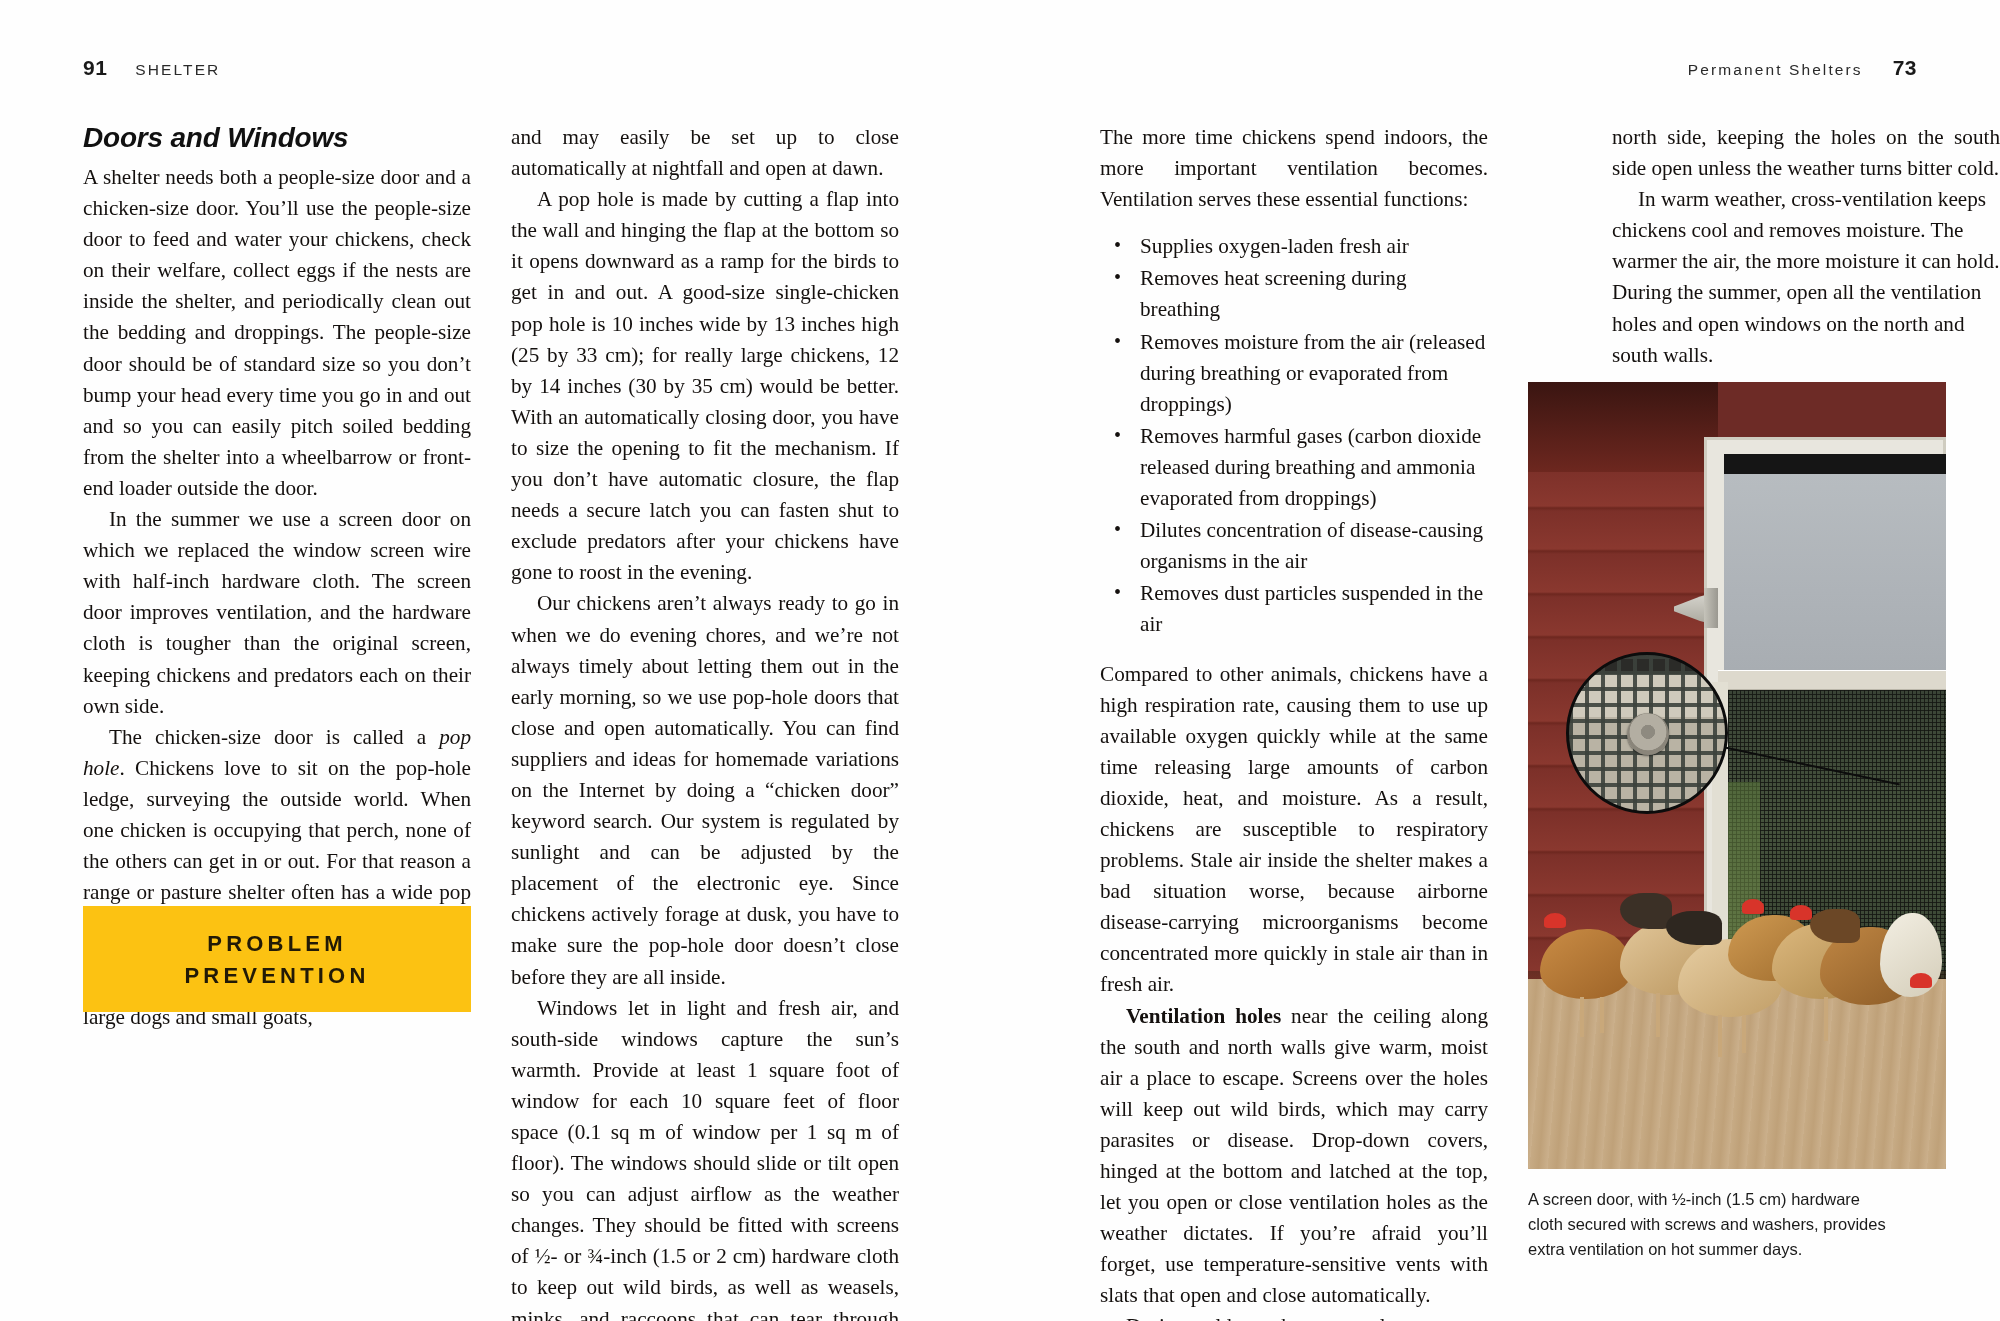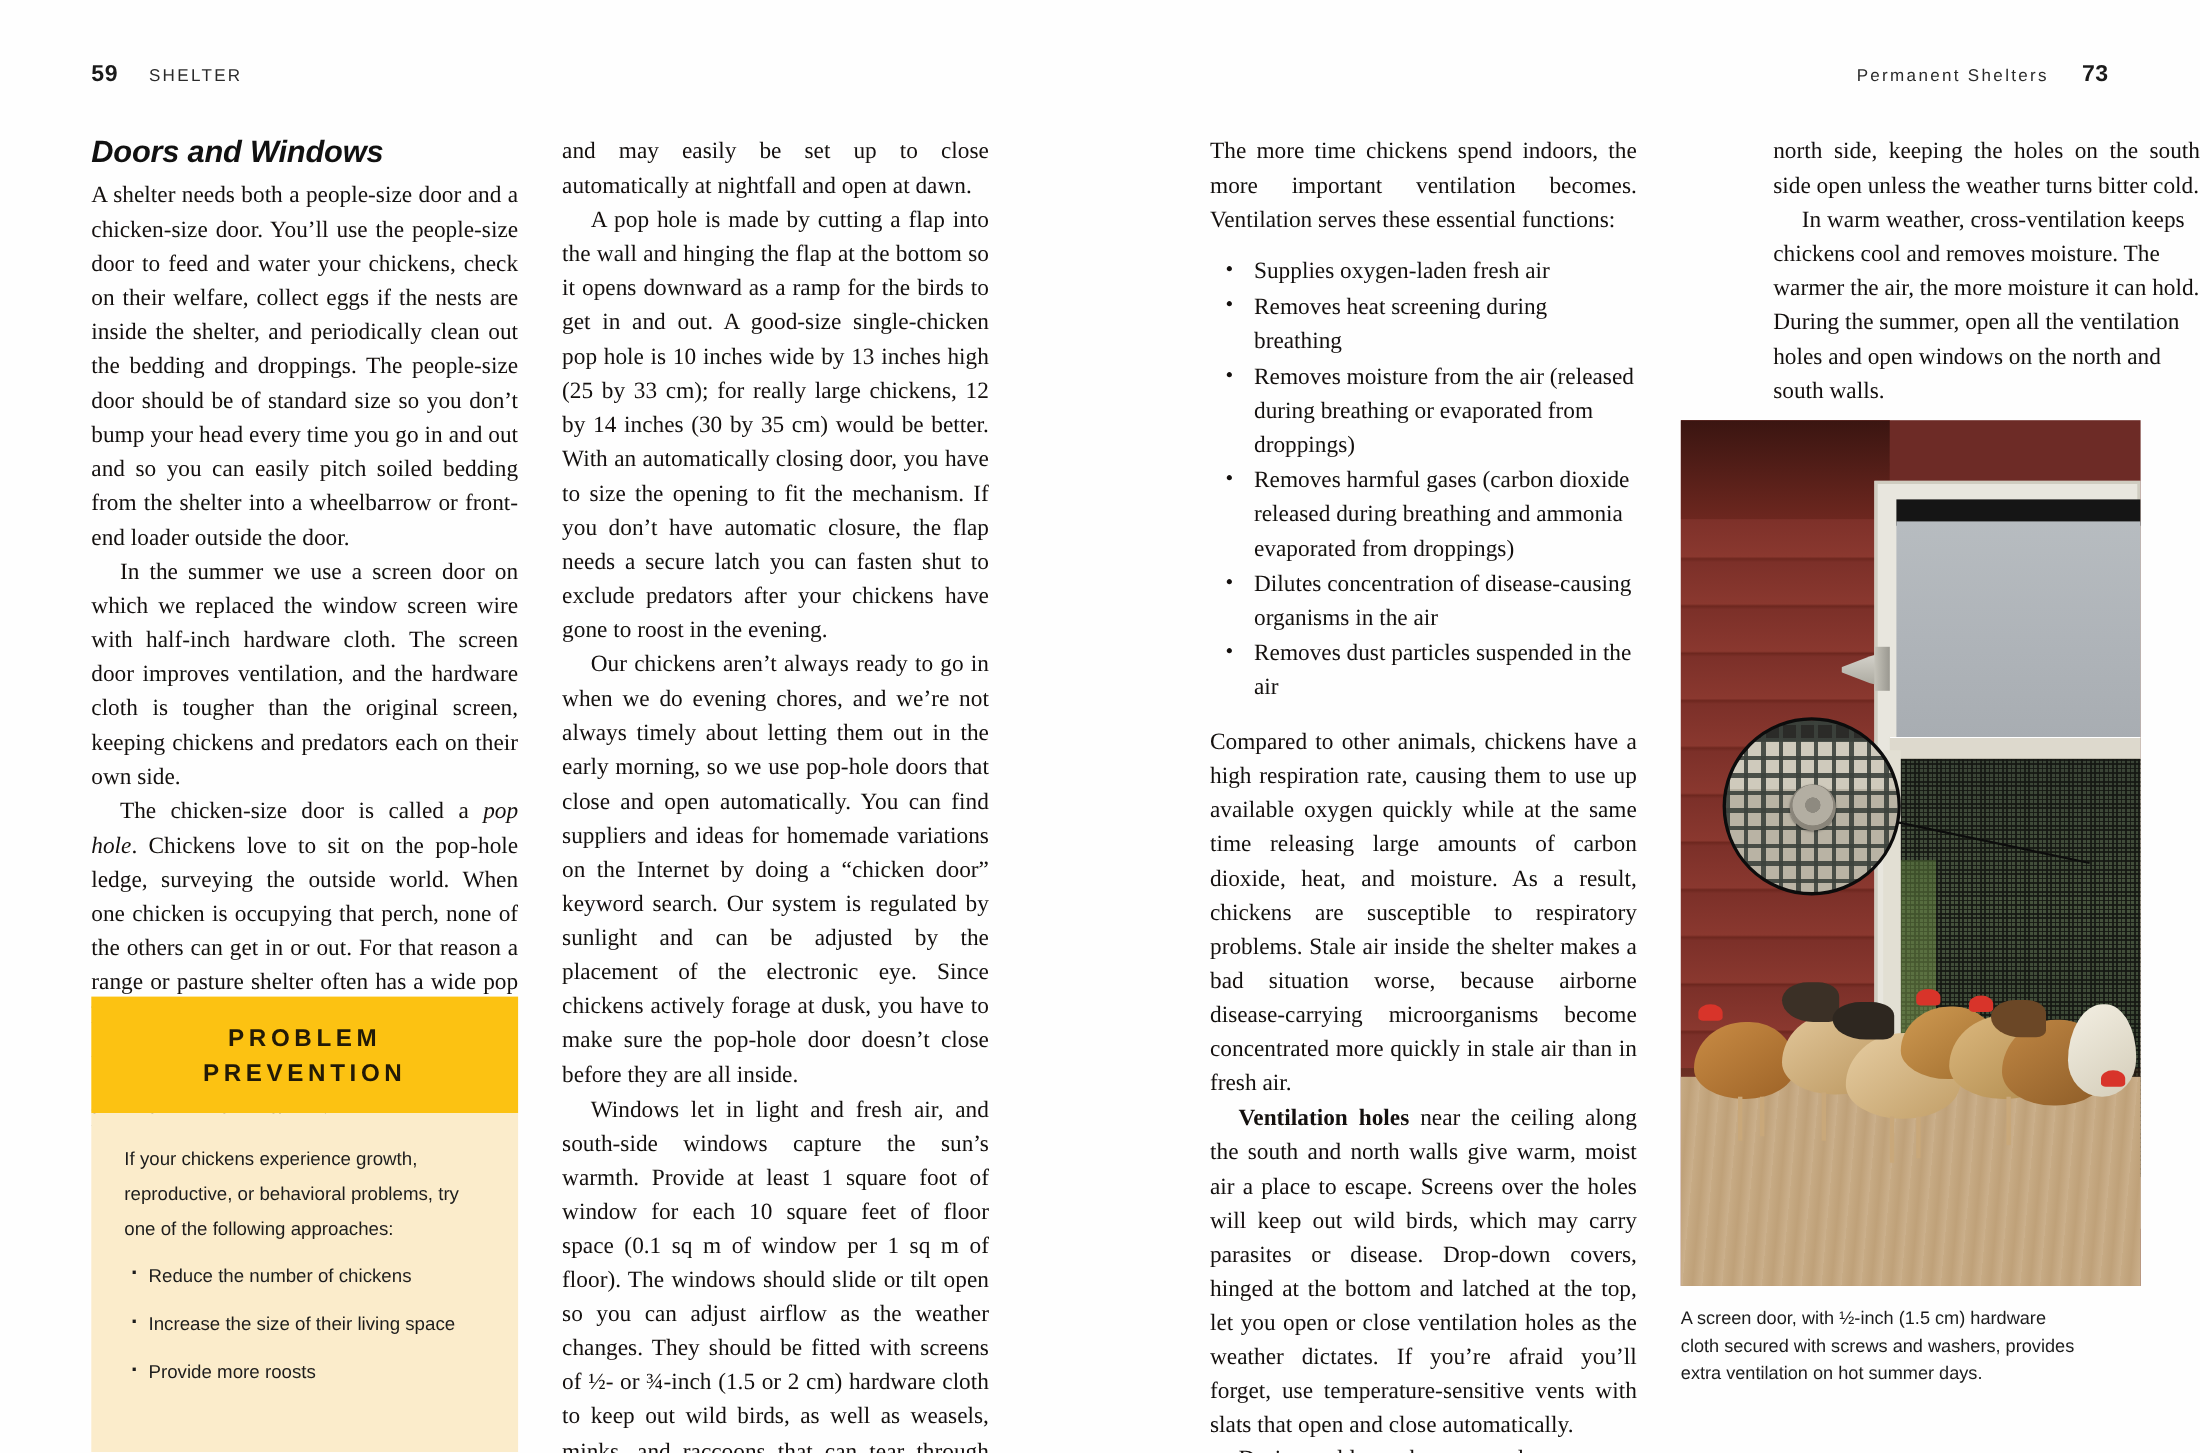--- a/index.html
+++ b/index.html
@@ -318,48 +318,40 @@
     border-radius: 50% 50% 20% 20%;
   }
   .leg { position: absolute; width: 4px; background: #c9a87a; }
 </style>
 </head>
 <body>
 
 <div class="spread">
 
   <div class="runhead runhead-left">
-    <span class="folio">59</span>
+    <span class="folio">91</span>
     <span class="runhead-title">SHELTER</span>
   </div>
 
   <div class="runhead runhead-right">
     <span class="runhead-title">Permanent Shelters</span>
     <span class="folio">73</span>
   </div>
 
   <div class="col col-1">
     <h2 class="sec-head">Doors and Windows</h2>
     <p class="body">A shelter needs both a people-size door and a chicken-size door. You’ll use the people-size door to feed and water your chickens, check on their welfare, collect eggs if the nests are inside the shelter, and periodically clean out the bedding and droppings. The people-size door should be of standard size so you don’t bump your head every time you go in and out and so you can easily pitch soiled bedding from the shelter into a wheelbarrow or front-end loader outside the door.</p>
     <p class="body indent">In the summer we use a screen door on which we replaced the window screen wire with half-inch hardware cloth. The screen door improves ventilation, and the hardware cloth is tougher than the original screen, keeping chickens and predators each on their own side.</p>
     <p class="body indent"><span>The chicken-size door is called a </span><em class="it">pop hole</em><span>. Chickens love to sit on the pop-hole ledge, surveying the outside world. When one chicken is occupying that perch, none of the others can get in or out. For that reason a range or pasture shelter often has a wide pop hole so the birds can quickly enter the shelter in case of an aerial attack. But a single-chicken pop hole reduces drafts, keeps out large dogs and small goats,</span></p>
   </div>
 
   <aside class="pp-box">
     <div class="pp-head">
       <div>PROBLEM</div>
       <div>PREVENTION</div>
-    </div>
-    <div class="pp-body">
-      <p class="pp-intro">If your chickens experience growth, reproductive, or behavioral problems, try one of the following approaches:</p>
-      <ul class="pp-list">
-        <li>Reduce the number of chickens</li>
-        <li>Increase the size of their living space</li>
-        <li>Provide more roosts</li>
-      </ul>
     </div>
   </aside>
 
   <div class="col col-2">
     <p class="body">and may easily be set up to close automatically at nightfall and open at dawn.</p>
     <p class="body indent">A pop hole is made by cutting a flap into the wall and hinging the flap at the bottom so it opens downward as a ramp for the birds to get in and out. A good-size single-chicken pop hole is 10 inches wide by 13 inches high (25 by 33 cm); for really large chickens, 12 by 14 inches (30 by 35 cm) would be better. With an automatically closing door, you have to size the opening to fit the mechanism. If you don’t have automatic closure, the flap needs a secure latch you can fasten shut to exclude predators after your chickens have gone to roost in the evening.</p>
     <p class="body indent">Our chickens aren’t always ready to go in when we do evening chores, and we’re not always timely about letting them out in the early morning, so we use pop-hole doors that close and open automatically. You can find suppliers and ideas for homemade variations on the Internet by doing a “chicken door” keyword search. Our system is regulated by sunlight and can be adjusted by the placement of the electronic eye. Since chickens actively forage at dusk, you have to make sure the pop-hole door doesn’t close before they are all inside.</p>
     <p class="body indent">Windows let in light and fresh air, and south-side windows capture the sun’s warmth. Provide at least 1 square foot of window for each 10 square feet of floor space (0.1 sq m of window per 1 sq m of floor). The windows should slide or tilt open so you can adjust airflow as the weather changes. They should be fitted with screens of ½- or ¾-inch (1.5 or 2 cm) hardware cloth to keep out wild birds, as well as weasels, minks, and raccoons that can tear through standard window screening and poultry netting.</p>
   </div>
 

